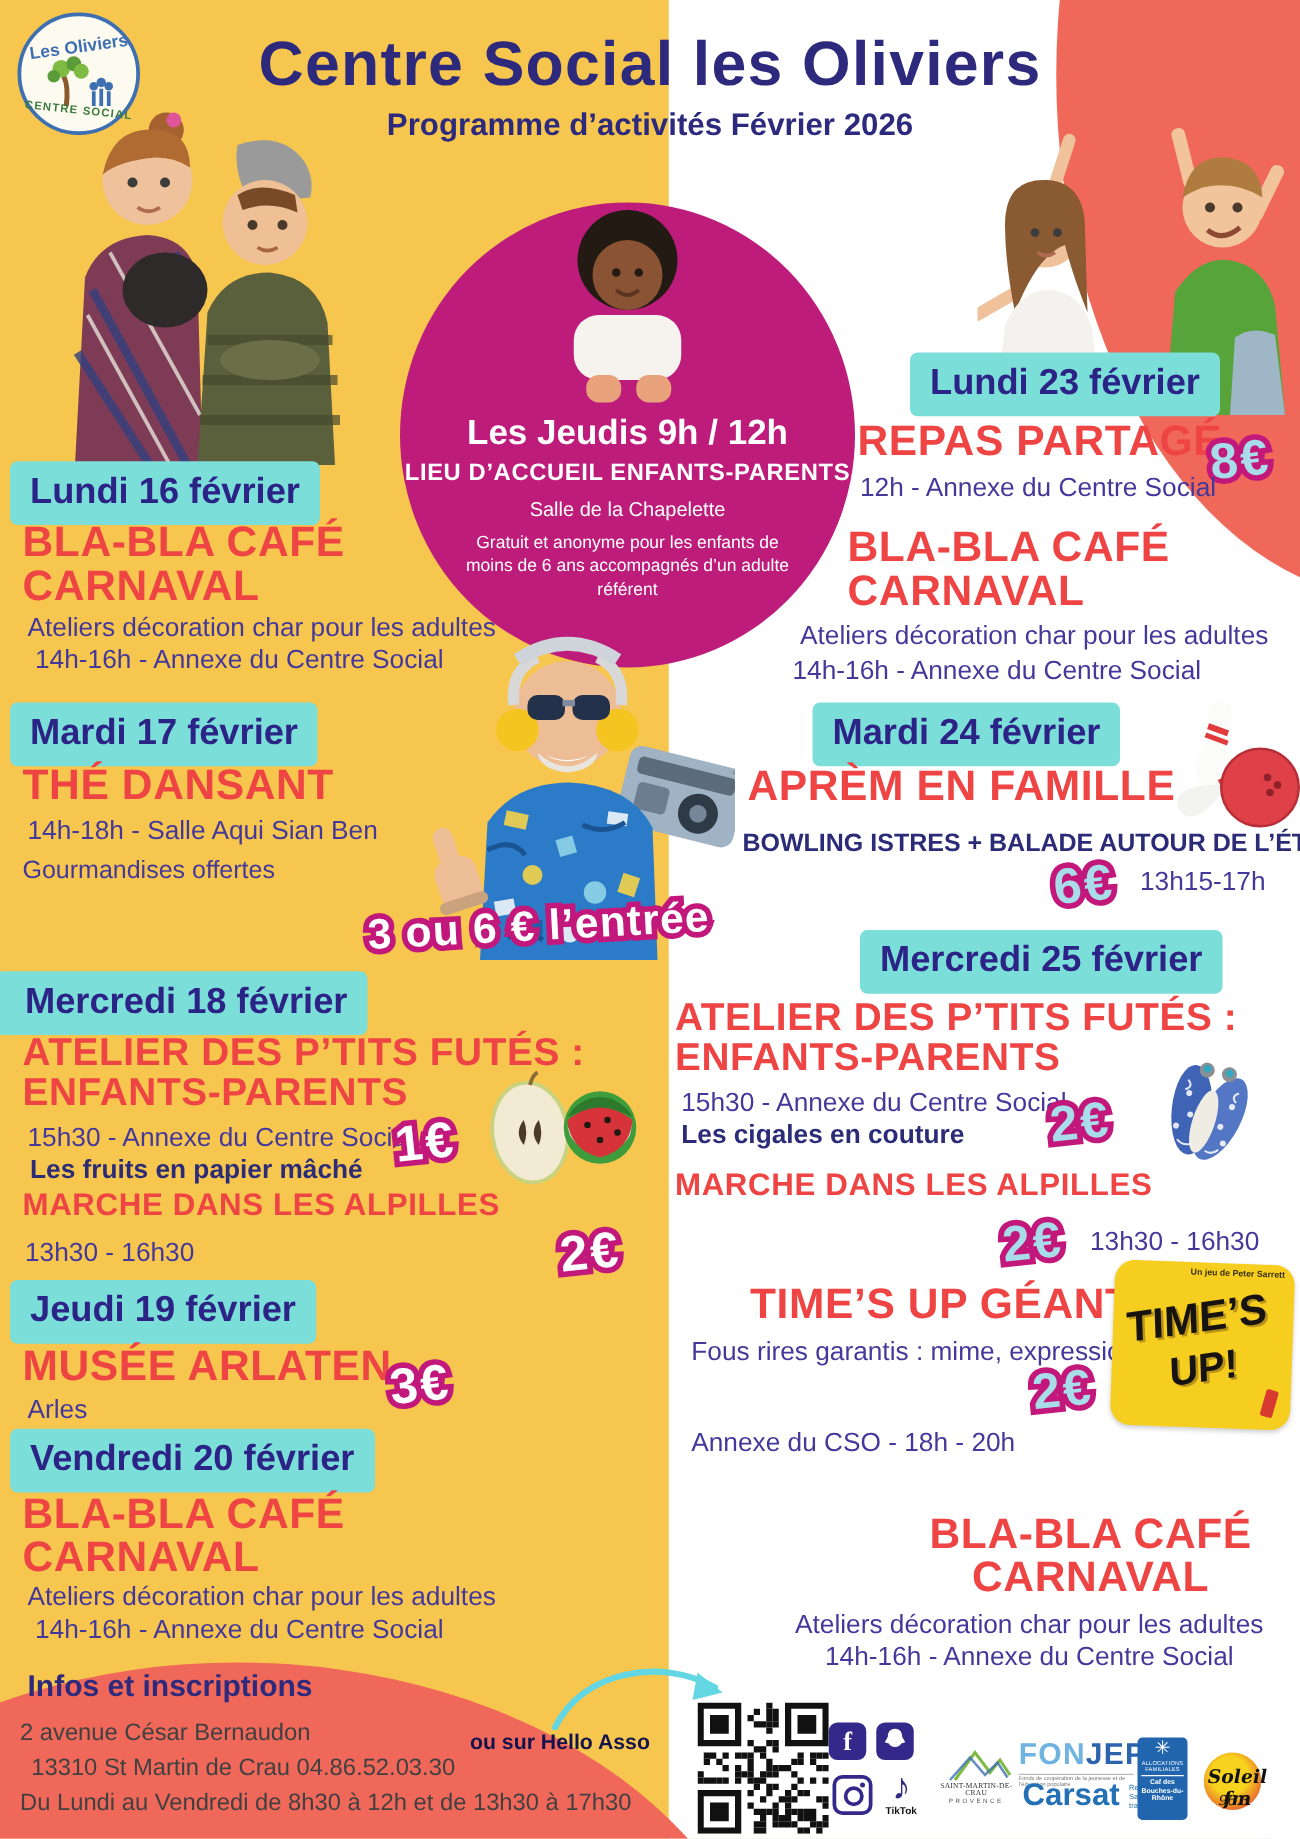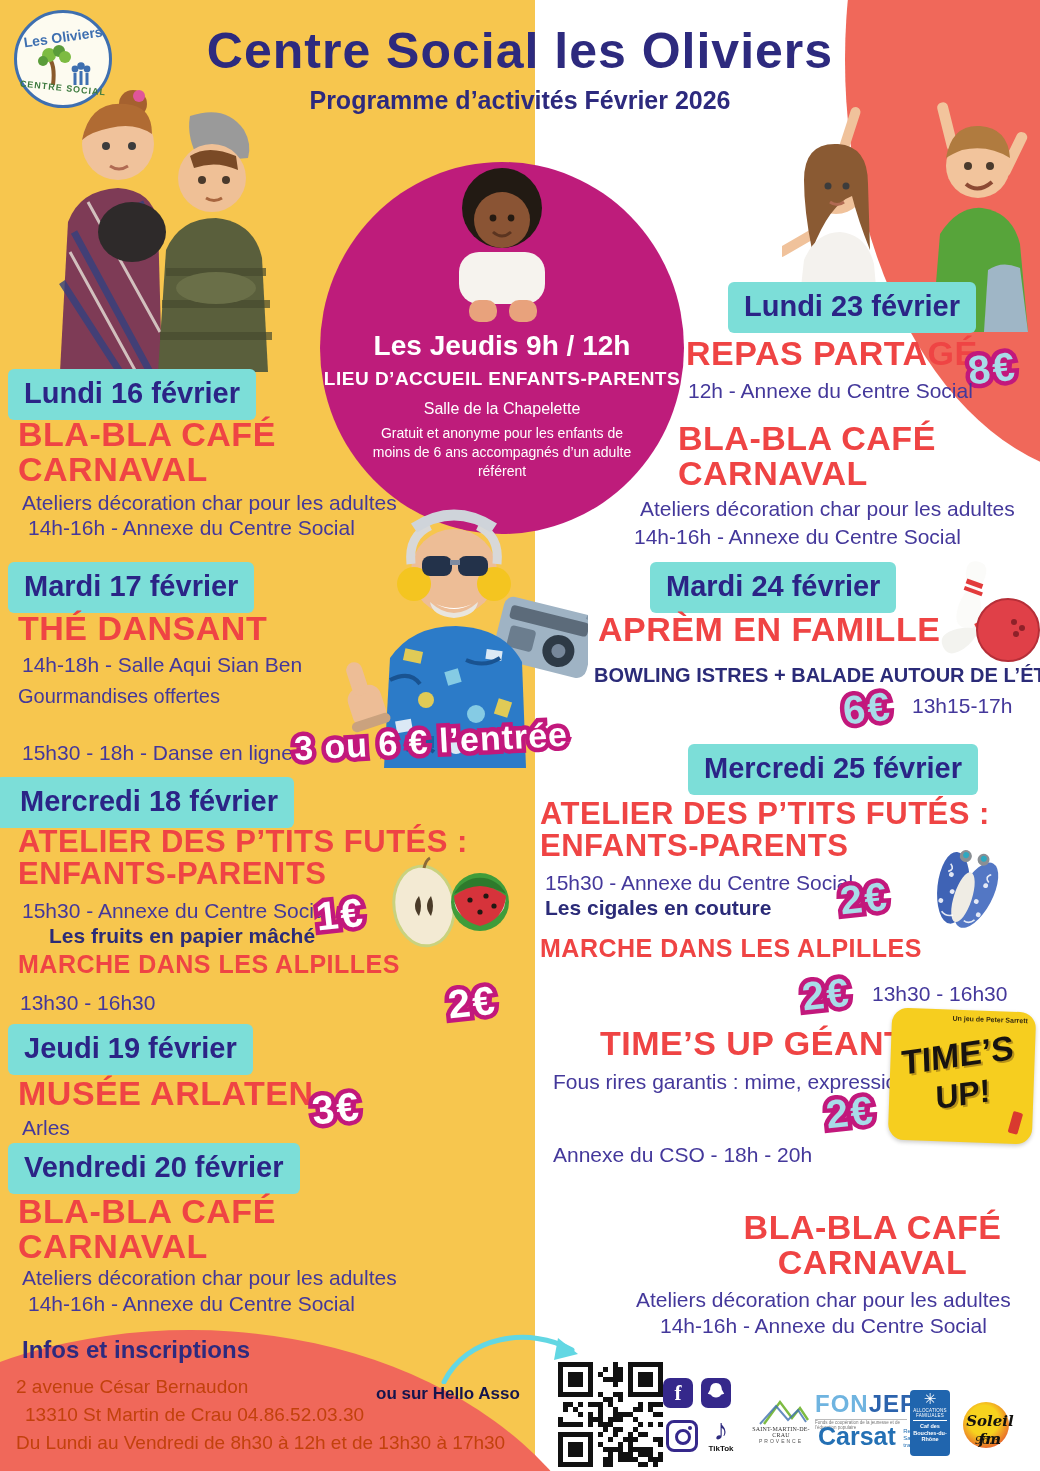--- a/index.html
+++ b/index.html
@@ -43,21 +43,21 @@
          transform:rotate(-3deg);white-space:nowrap;}
   .price-note::before{content:attr(data-text);position:absolute;left:0;top:0;color:transparent;
          -webkit-text-stroke:9px #C2187C;z-index:-1;}
   
   .c-title{margin-top:168px;font-size:28px;font-weight:800;}
   .c-sub{margin-top:6px;font-size:19px;font-weight:800;letter-spacing:.5px;}
   .c-place{margin-top:10px;font-size:16px;}
   .c-note{margin:6px auto 0;font-size:14px;line-height:1.35;width:268px;}
   
   .f-title{position:absolute;left:22px;top:1336px;color:#2D2A7E;font-size:24px;font-weight:800;}
-  .f-line{position:absolute;color:#c2410c;font-size:19px;white-space:nowrap;}
+  .f-line{position:absolute;color:#404040;font-size:19px;white-space:nowrap;}
   .f-hello{position:absolute;left:376px;top:1384px;color:#14144d;font-size:17px;font-weight:800;}
   
   .icon-sq{position:absolute;width:30px;height:30px;background:#35288B;border-radius:7px;
            color:#fff;text-align:center;line-height:30px;font-weight:800;font-size:21px;}
   .icon-insta{position:absolute;width:26px;height:26px;border:3px solid #35288B;border-radius:8px;box-sizing:content-box;}
   .icon-insta .lens{position:absolute;left:6px;top:6px;width:10px;height:10px;border:3px solid #35288B;border-radius:50%;}
   .icon-insta .dot{position:absolute;right:3px;top:3px;width:4px;height:4px;background:#35288B;border-radius:50%;}
   .tiktok{position:absolute;text-align:center;color:#2F2B7F;}
   .tiktok .note{font-size:30px;line-height:28px;font-weight:800;}
   .tiktok .lbl{font-size:8px;font-weight:800;color:#111;}
@@ -218,30 +218,29 @@
     <div>BLA-BLA CAFÉ</div>
     <div>CARNAVAL</div>
   </div>
   <div class="detail" style="left:22px;top:491px;">Ateliers décoration char pour les adultes</div>
   <div class="detail" style="left:28px;top:516px;">14h-16h - Annexe du Centre Social</div>
 
   <div class="banner" style="left:8px;top:562px;">Mardi 17 février</div>
   <div class="tt t34" style="left:18px;top:611px;">THÉ DANSANT</div>
   <div class="detail" style="left:22px;top:653px;">14h-18h - Salle Aqui Sian Ben</div>
   <div class="detail-sm" style="left:18px;top:685px;">Gourmandises offertes</div>
-  <div class="detail" style="left:22px;top:741px;">15h30 - 18h - Danse en ligne</div>
   <div class="price-note" style="left:294px;top:722px;" data-text="3 ou 6 € l’entrée">3 ou 6 € l’entrée</div>
 
   <div class="banner" style="left:-4px;top:777px;padding-left:24px;">Mercredi 18 février</div>
   <div class="tt t31" style="left:18px;top:826px;">
     <div>ATELIER DES P’TITS FUTÉS :</div>
     <div>ENFANTS-PARENTS</div>
   </div>
   <div class="detail" style="left:22px;top:899px;">15h30 - Annexe du Centre Social</div>
-  <div class="detail-b" style="left:24px;top:924px;margin-left:25px;">Les fruits en papier mâché</div>
+  <div class="detail-b" style="left:24px;top:924px;">Les fruits en papier mâché</div>
   <div class="price white" style="left:316px;top:892px;" data-text="1€">1€</div>
   <svg class="abs" style="left:386px;top:856px;" width="126" height="94" viewBox="0 0 126 94">
     <ellipse cx="38" cy="50" rx="30" ry="40" fill="#F3EAD3" stroke="#C9D27E" stroke-width="3" transform="rotate(-8 38 50)"></ellipse>
     <path d="M38,12 Q40,4 44,2" stroke="#8a6a3a" stroke-width="3" fill="none"></path>
     <path d="M33,40 q4,10 0,20 q-8,-10 0,-20z" fill="#4a3b28"></path>
     <path d="M45,40 q4,10 0,20 q-8,-10 0,-20z" fill="#4a3b28"></path>
     <circle cx="94" cy="46" r="29" fill="#3F9C3A"></circle>
     <path d="M68,38 A29,29 0 0,1 120,38 Q96,24 68,38Z" fill="#2e7a2c"></path>
     <path d="M67,42 A27,23 0 0,0 120,42 L118,52 A26,22 0 0,1 70,52Z" fill="#e8e4da"></path>
     <path d="M68,40 Q94,20 120,40 Q118,64 94,70 Q70,64 68,40Z" fill="#D6333B"></path>

